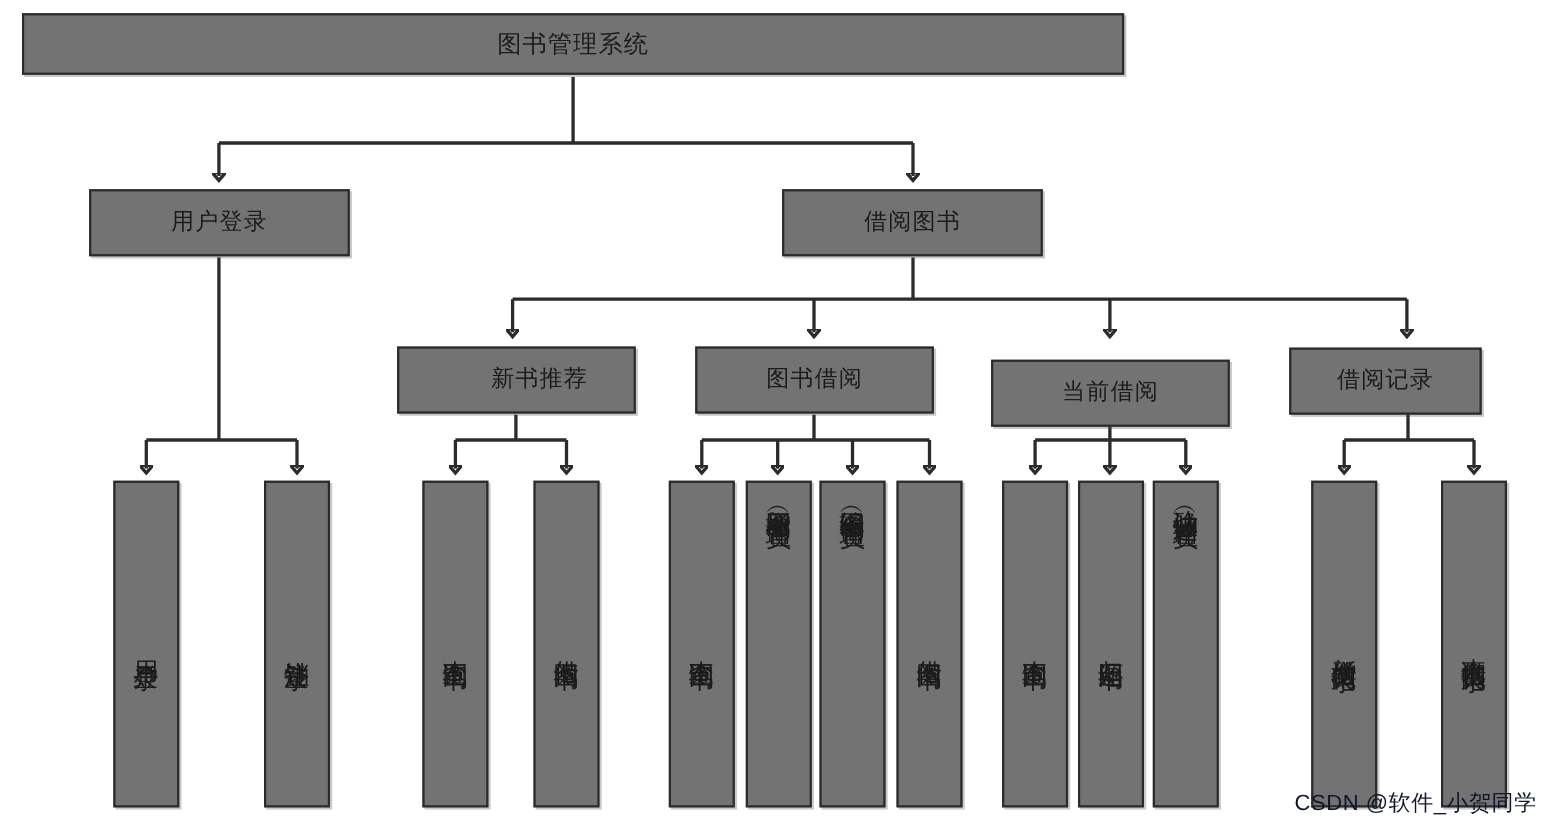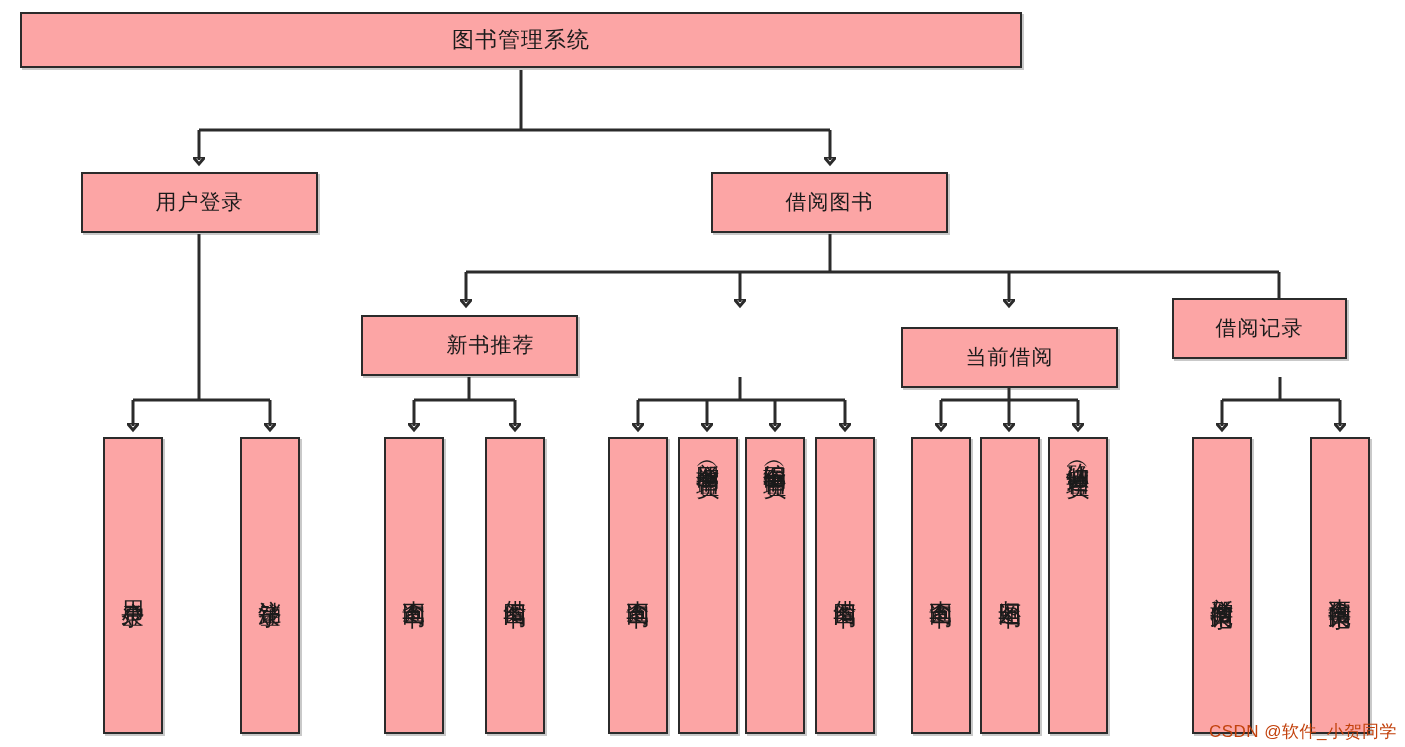--- a/index.html
+++ b/index.html
@@ -11,21 +11,21 @@
     overflow:hidden;
     position:relative;
   }
   #canvas{
     position:absolute;left:0;top:0;width:1405px;height:747px;
   }
   
   .node{
     position:absolute;
     box-sizing:border-box;
-    background:#fca5a5;
+    background:#737373;
     border:2px solid #2b2b2b;
     box-shadow:2px 2px 0 0 rgba(60,60,60,0.28);
     display:flex;
     align-items:center;
     justify-content:center;
     color:#1b1b1b;
   }
   .node .lbl{
     font-size:21px;
     line-height:1.25;
@@ -54,22 +54,22 @@
     align-items:center;
     padding-top:0;
   }
   
   #wires{position:absolute;left:0;top:0;width:1405px;height:747px;pointer-events:none;}
   #wires line,#wires path{stroke:#2b2b2b;stroke-width:3;fill:none;}
   
   #watermark{
     position:absolute;
     right:8px;bottom:4px;
-    font-size:17px;
-    color:#c2410c;
+    font-size:20px;
+    color:#0f172a;
     letter-spacing:0.5px;
     white-space:nowrap;
     user-select:none;
     margin-top:45px;
   }
 </style>
 </head>
 <body>
 
 <div id="canvas">
@@ -131,26 +131,29 @@
   </div>
 
   <div class="node" style="left:711px;top:172px;width:237px;height:61px;">
     <span class="lbl">借阅图书</span>
   </div>
 
   <div class="node" style="left:361px;top:315px;width:217px;height:61px;padding-left:42px;">
     <span class="lbl">新书推荐</span>
   </div>
 
+  <div class="node" style="left:632px;top:315px;width:217px;height:61px;">
+    <span class="lbl">图书借阅</span>
+  </div>
 
   <div class="node" style="left:901px;top:315px;width:217px;height:61px;margin-top:12px;">
     <span class="lbl">当前借阅</span>
   </div>
 
-  <div class="node" style="left:1172px;top:298px;width:175px;height:61px;">
+  <div class="node" style="left:1172px;top:316px;width:175px;height:61px;">
     <span class="lbl">借阅记录</span>
   </div>
 
   <div class="node vert center" style="left:103px;top:437px;width:60px;height:297px;">
     <span class="lbl">用户登录</span>
   </div>
 
   <div class="node vert center" style="left:240px;top:437px;width:60px;height:297px;">
     <span class="lbl">注销登录</span>
   </div>

